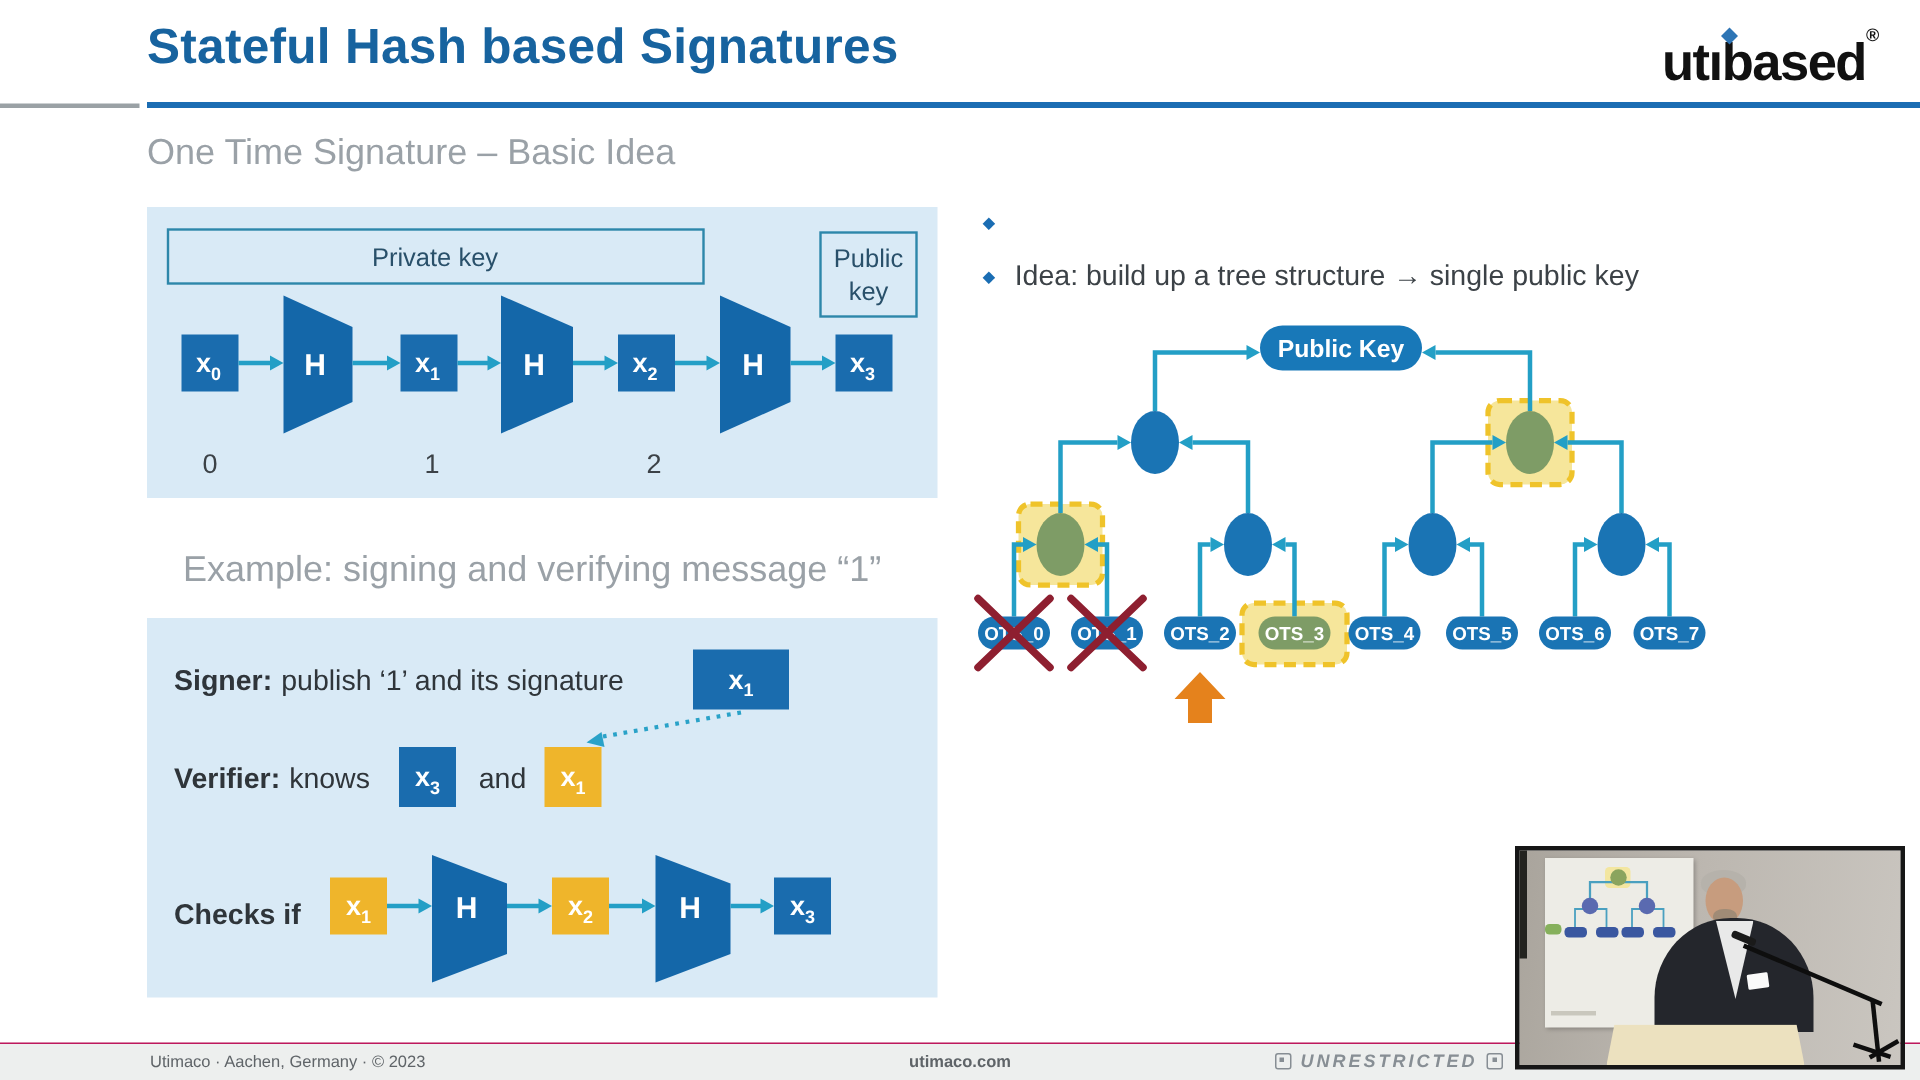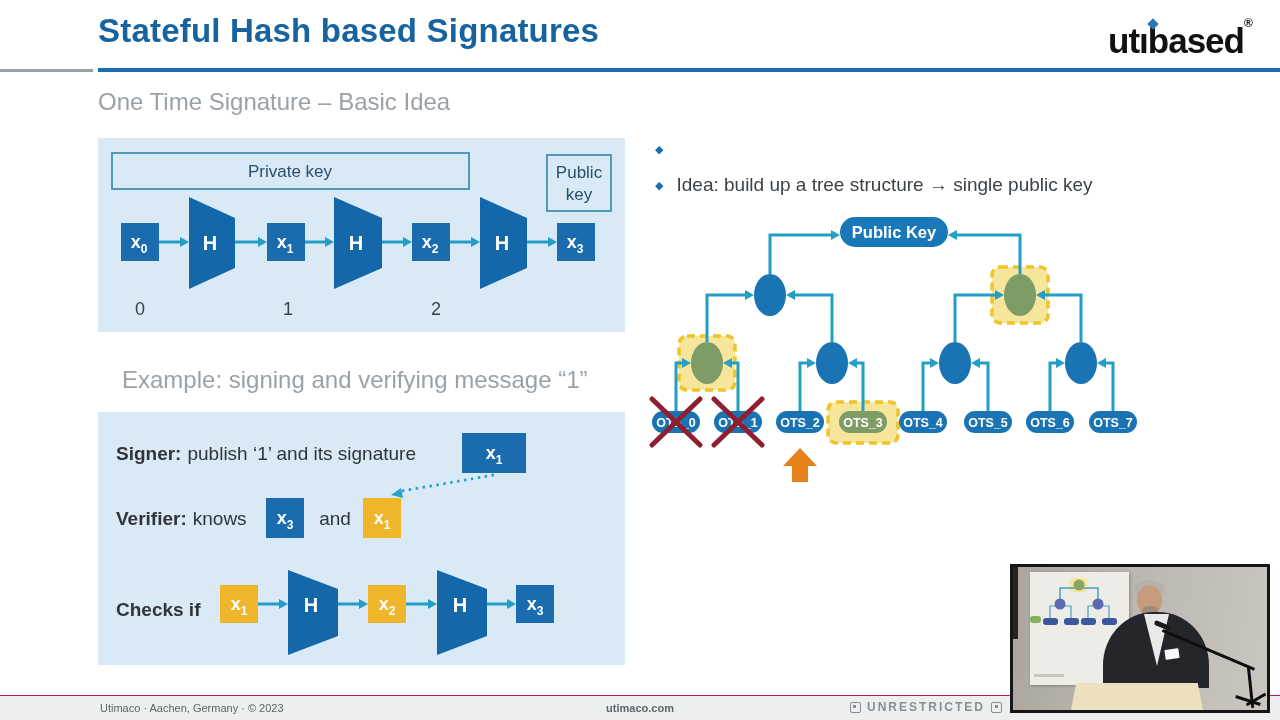--- a/index.html
+++ b/index.html
@@ -38,21 +38,21 @@
   .yellow-box{fill:#efb52b;}
   .obox{fill:none;stroke:#2d87aa;stroke-width:1.6;}
   .hl{fill:#f6e69b;stroke:#efc32a;stroke-width:3.5;stroke-dasharray:8 5;}
   .xmark{stroke:#8e1f30;stroke-width:5;stroke-linecap:round;}
   
   .footer{position:absolute;left:0;top:695px;width:1280px;height:25px;background:#edefee;border-top:1px solid #be185d;}
   .footer .ftext{position:absolute;top:6px;font-size:11px;color:#5f6468;}
   .f-left{left:100px;}
   .f-center{left:640px;transform:translateX(-50%);font-weight:bold;}
   .class-badge{position:absolute;top:4px;right:278px;display:flex;align-items:center;gap:6px;
-               font-size:12px;font-weight:bold;letter-spacing:2px;color:#878e94;}
+               font-size:12px;font-weight:bold;letter-spacing:2px;color:#878e94;font-style:italic;}
   .sq{display:inline-block;width:9px;height:9px;border:1.5px solid #878e94;border-radius:2px;position:relative;}
   .sq .dot{position:absolute;left:2.5px;top:2.5px;width:3px;height:3px;background:#878e94;}
   
   .webcam{position:absolute;left:1010px;top:564px;width:260px;height:149px;border:3px solid #161616;
           box-sizing:border-box;z-index:5;background:linear-gradient(100deg,#a9a49c 0%,#bcb7b0 45%,#cac6c0 100%);}
   .cam-strip{position:absolute;left:0;top:0;width:5px;height:72px;background:#23231f;}
   .screen{position:absolute;left:17px;top:5px;width:99px;height:113px;background:#edece6;box-shadow:1px 1px 3px rgba(0,0,0,.25);}
   .screen-smudge{position:absolute;left:4px;bottom:8px;width:30px;height:3px;background:#c9c7bd;}
   .screen-smudge2{position:absolute;right:5px;bottom:8px;width:14px;height:3px;background:#d3d1c7;}
   .head{position:absolute;left:124px;top:18px;width:25px;height:31px;background:#c79c7e;border-radius:50%;}

